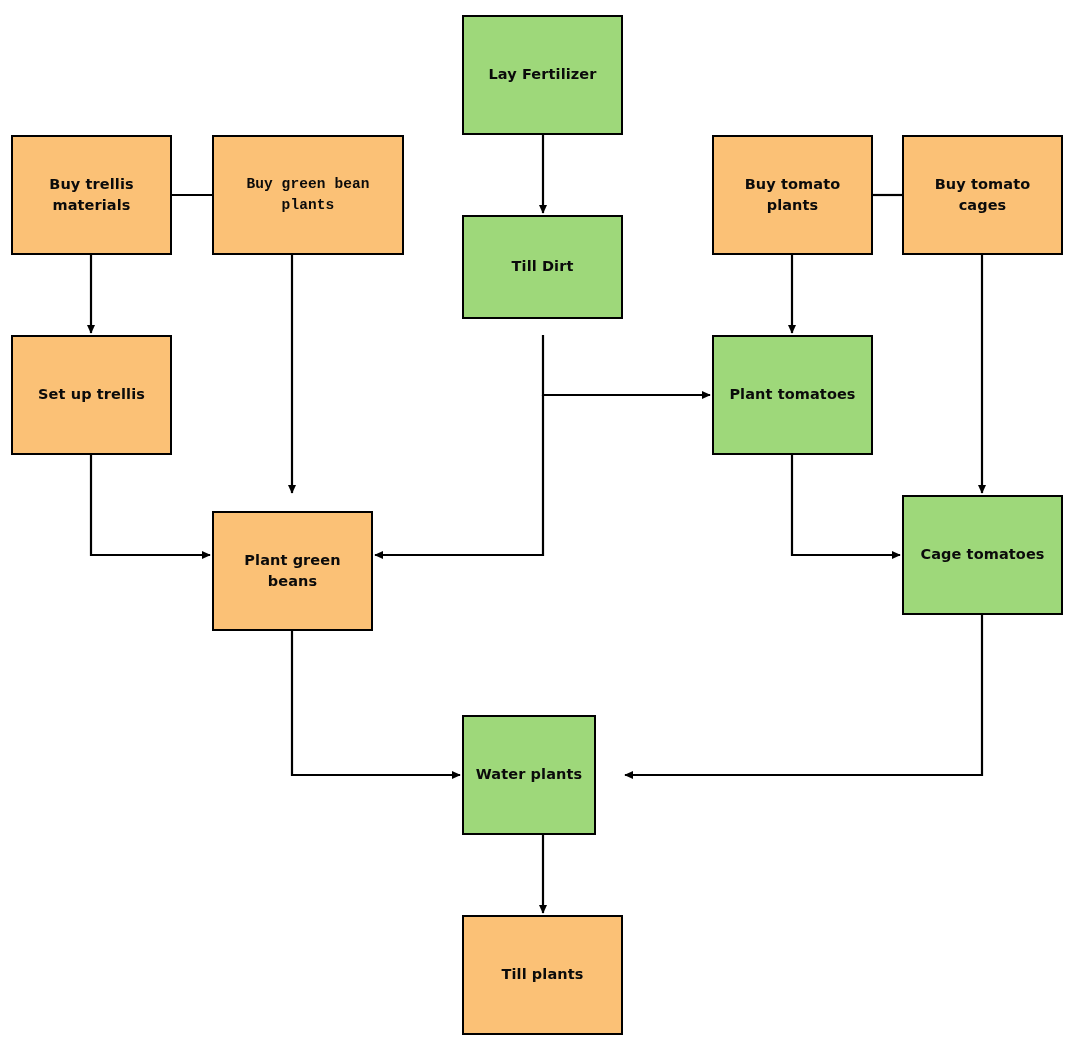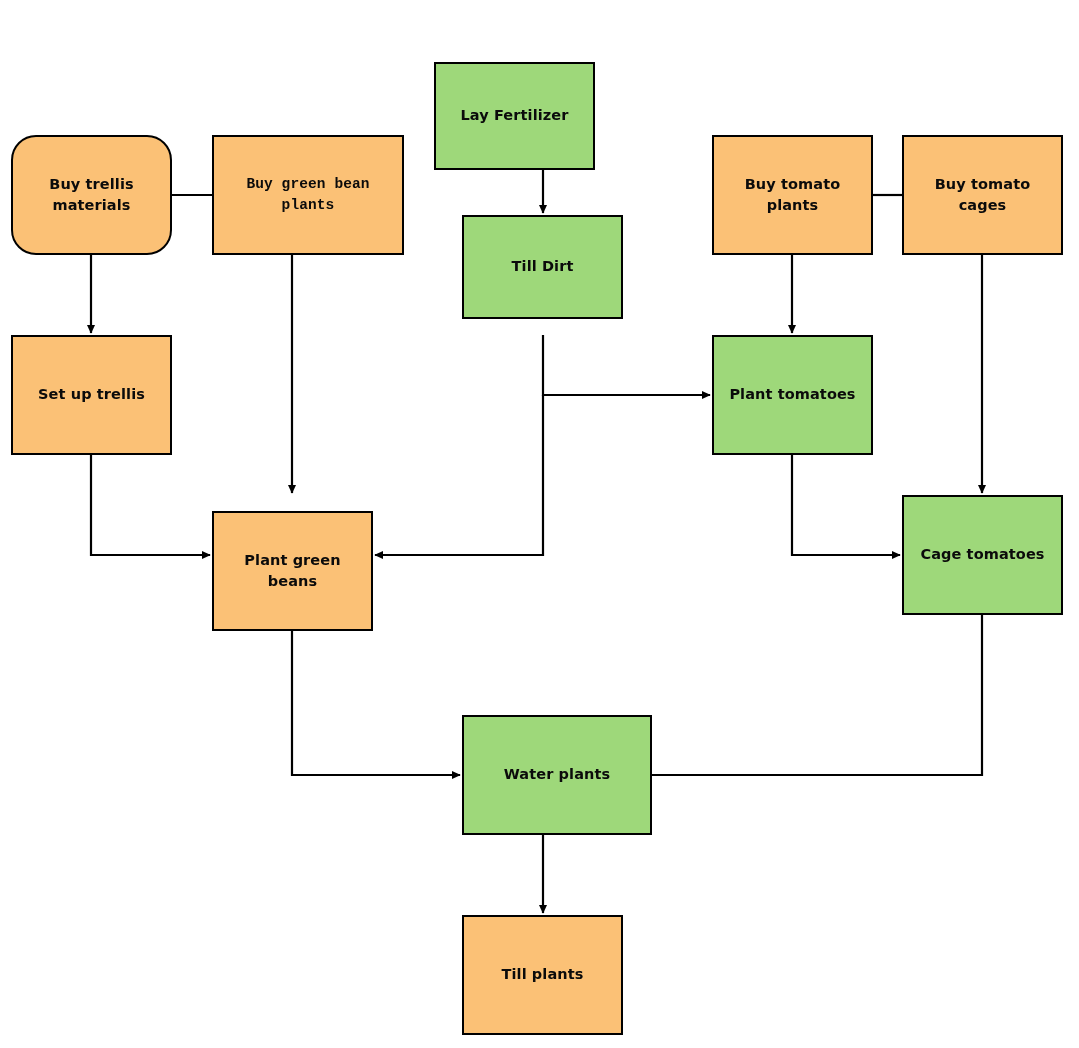--- a/index.html
+++ b/index.html
@@ -68,31 +68,31 @@
         <polyline points="873,195 902,195" fill="none" stroke="#000000" stroke-width="2.2" stroke-linecap="butt" stroke-linejoin="miter"></polyline>
         <polyline points="792,255 792,333" fill="none" stroke="#000000" stroke-width="2.2" stroke-linecap="butt" stroke-linejoin="miter" marker-end="url(#arrowhead)"></polyline>
         <polyline points="982,255 982,493" fill="none" stroke="#000000" stroke-width="2.2" stroke-linecap="butt" stroke-linejoin="miter" marker-end="url(#arrowhead)"></polyline>
         <polyline points="792,455 792,555 900,555" fill="none" stroke="#000000" stroke-width="2.2" stroke-linecap="butt" stroke-linejoin="miter" marker-end="url(#arrowhead)"></polyline>
         <polyline points="292,615 292,775 460,775" fill="none" stroke="#000000" stroke-width="2.2" stroke-linecap="butt" stroke-linejoin="miter" marker-end="url(#arrowhead)"></polyline>
         <polyline points="982,615 982,775 625,775" fill="none" stroke="#000000" stroke-width="2.2" stroke-linecap="butt" stroke-linejoin="miter" marker-end="url(#arrowhead)"></polyline>
         <polyline points="543,835 543,913" fill="none" stroke="#000000" stroke-width="2.2" stroke-linecap="butt" stroke-linejoin="miter" marker-end="url(#arrowhead)"></polyline>
       </g>
   </svg>
   <div id="node-group">
-      <div class="node orange" style="left: 11px; top: 135px; width: 161px; height: 120px; border-radius: 25px;"><span class="node-label">Buy trellis
+      <div class="node orange" style="left: 11px; top: 135px; width: 161px; height: 120px;"><span class="node-label">Buy trellis
 materials</span></div>
       <div class="node orange" style="left: 212px; top: 135px; width: 192px; height: 120px; font-family: Liberation Mono, monospace;"><span class="node-label">Buy green bean
 plants</span></div>
-      <div class="node green" style="left: 434px; top: 15px; width: 161px; height: 108px; margin-top: 47px;"><span class="node-label">Lay Fertilizer</span></div>
+      <div class="node green" style="left: 462px; top: 15px; width: 161px; height: 120px;"><span class="node-label">Lay Fertilizer</span></div>
       <div class="node orange" style="left: 712px; top: 135px; width: 161px; height: 120px;"><span class="node-label">Buy tomato
 plants</span></div>
       <div class="node orange" style="left: 902px; top: 135px; width: 161px; height: 120px;"><span class="node-label">Buy tomato
 cages</span></div>
       <div class="node orange" style="left: 11px; top: 335px; width: 161px; height: 120px;"><span class="node-label">Set up trellis</span></div>
       <div class="node green" style="left: 462px; top: 215px; width: 161px; height: 104px;"><span class="node-label">Till Dirt</span></div>
       <div class="node green" style="left: 712px; top: 335px; width: 161px; height: 120px;"><span class="node-label">Plant tomatoes</span></div>
       <div class="node orange" style="left: 212px; top: 511px; width: 161px; height: 120px;"><span class="node-label">Plant green
 beans</span></div>
       <div class="node green" style="left: 902px; top: 495px; width: 161px; height: 120px; justify-content: center;"><span class="node-label">Cage tomatoes</span></div>
-      <div class="node green" style="left: 462px; top: 715px; width: 190px; height: 120px;"><span class="node-label">Water plants</span></div>
+      <div class="node green" style="left: 462px; top: 715px; width: 134px; height: 120px;"><span class="node-label">Water plants</span></div>
       <div class="node orange" style="left: 462px; top: 915px; width: 161px; height: 120px;"><span class="node-label">Till plants</span></div>
     </div>
 </div>
 
 </body></html>

